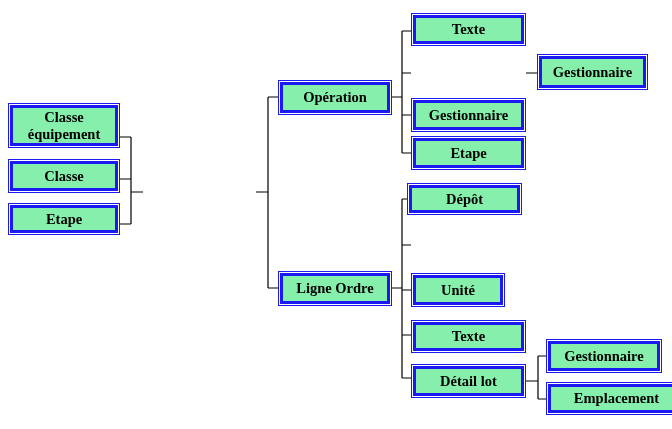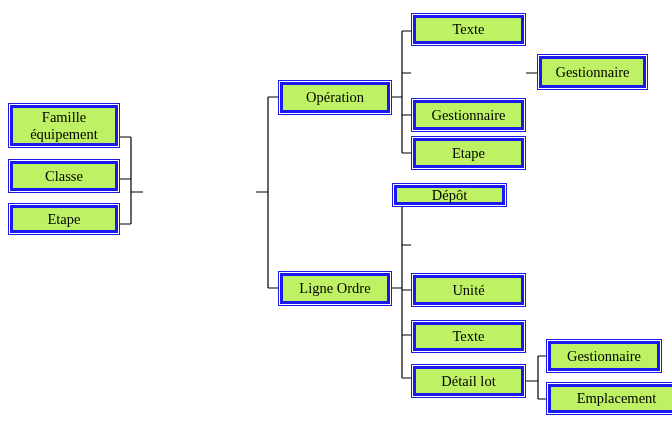--- a/index.html
+++ b/index.html
@@ -12,68 +12,69 @@
   }
   svg.lines{position:absolute;left:0;top:0;z-index:1;}
   .node{
     position:absolute;
     z-index:2;
     box-sizing:border-box;
     display:flex;
     align-items:center;
     justify-content:center;
     text-align:center;
-    background:#bef264;
+    background:#86efac;
     color:#000000;
     border:1px solid var(--box-blue,#1a1af0);
     
     box-shadow: inset 0 0 0 1px #ffffff, inset 0 0 0 4px var(--box-blue,#1a1af0);
     font-size:14.5px;
     line-height:1.12;
     padding:2px 5px;
+    font-weight:bold;
   }
 </style>
 </head>
 <body style="background: rgb(255, 255, 255);">
 
 <div class="canvas">
 
   <svg class="lines" width="672" height="429" viewBox="0 0 672 429">
     <path d="M120 137H131 M120 179H131 M120 224H131 M131 137V224 M131 192H143
              M256 192H268 M268 97V288 M268 97H278 M268 288H278
              M392 97H402 M402 31V153 M402 31H411 M402 73H411 M402 115H411 M402 153H411
              M526 73H537
              M392 288H402 M402 199V378 M402 199H411 M402 245H411 M402 290H411 M402 335H411 M402 378H411
              M526 381H538 M538 356V399 M538 356H546 M538 399H546" fill="none" stroke="var(--line-black,#000)" stroke-width="1.2"></path>
   </svg>
 
-  <div class="node" style="left:8px;top:103px;width:112px;height:45px">Famille équipement</div>
+  <div class="node" style="left:8px;top:103px;width:112px;height:45px">Classe équipement</div>
 
   <div class="node" style="left:8px;top:159px;width:112px;height:34px">Classe</div>
 
   <div class="node" style="left:8px;top:203px;width:112px;height:32px">Etape</div>
 
 
   <div class="node" style="left:278px;top:271px;width:114px;height:35px">Ligne Ordre</div>
 
   <div class="node" style="left:278px;top:80px;width:114px;height:35px">Opération</div>
 
   <div class="node" style="left:411px;top:13px;width:115px;height:33px">Texte</div>
 
 
   <div class="node" style="left:411px;top:98px;width:115px;height:34px">Gestionnaire</div>
 
   <div class="node" style="left:411px;top:136px;width:115px;height:34px">Etape</div>
 
   <div class="node" style="left:537px;top:54px;width:111px;height:36px">Gestionnaire</div>
 
-  <div class="node" style="left:392px;top:183px;width:115px;height:24px">Dépôt</div>
+  <div class="node" style="left:407px;top:183px;width:115px;height:32px">Dépôt</div>
 
 
-  <div class="node" style="left:411px;top:273px;width:115px;height:34px">Unité</div>
+  <div class="node" style="left:411px;top:273px;width:94px;height:34px">Unité</div>
 
   <div class="node" style="left:411px;top:320px;width:115px;height:33px">Texte</div>
 
   <div class="node" style="left:411px;top:364px;width:115px;height:34px">Détail lot</div>
 
   <div class="node" style="left:546px;top:339px;width:116px;height:34px">Gestionnaire</div>
 
   <div class="node" style="left:546px;top:382px;width:141px;height:33px">Emplacement</div>
 
 </div>

